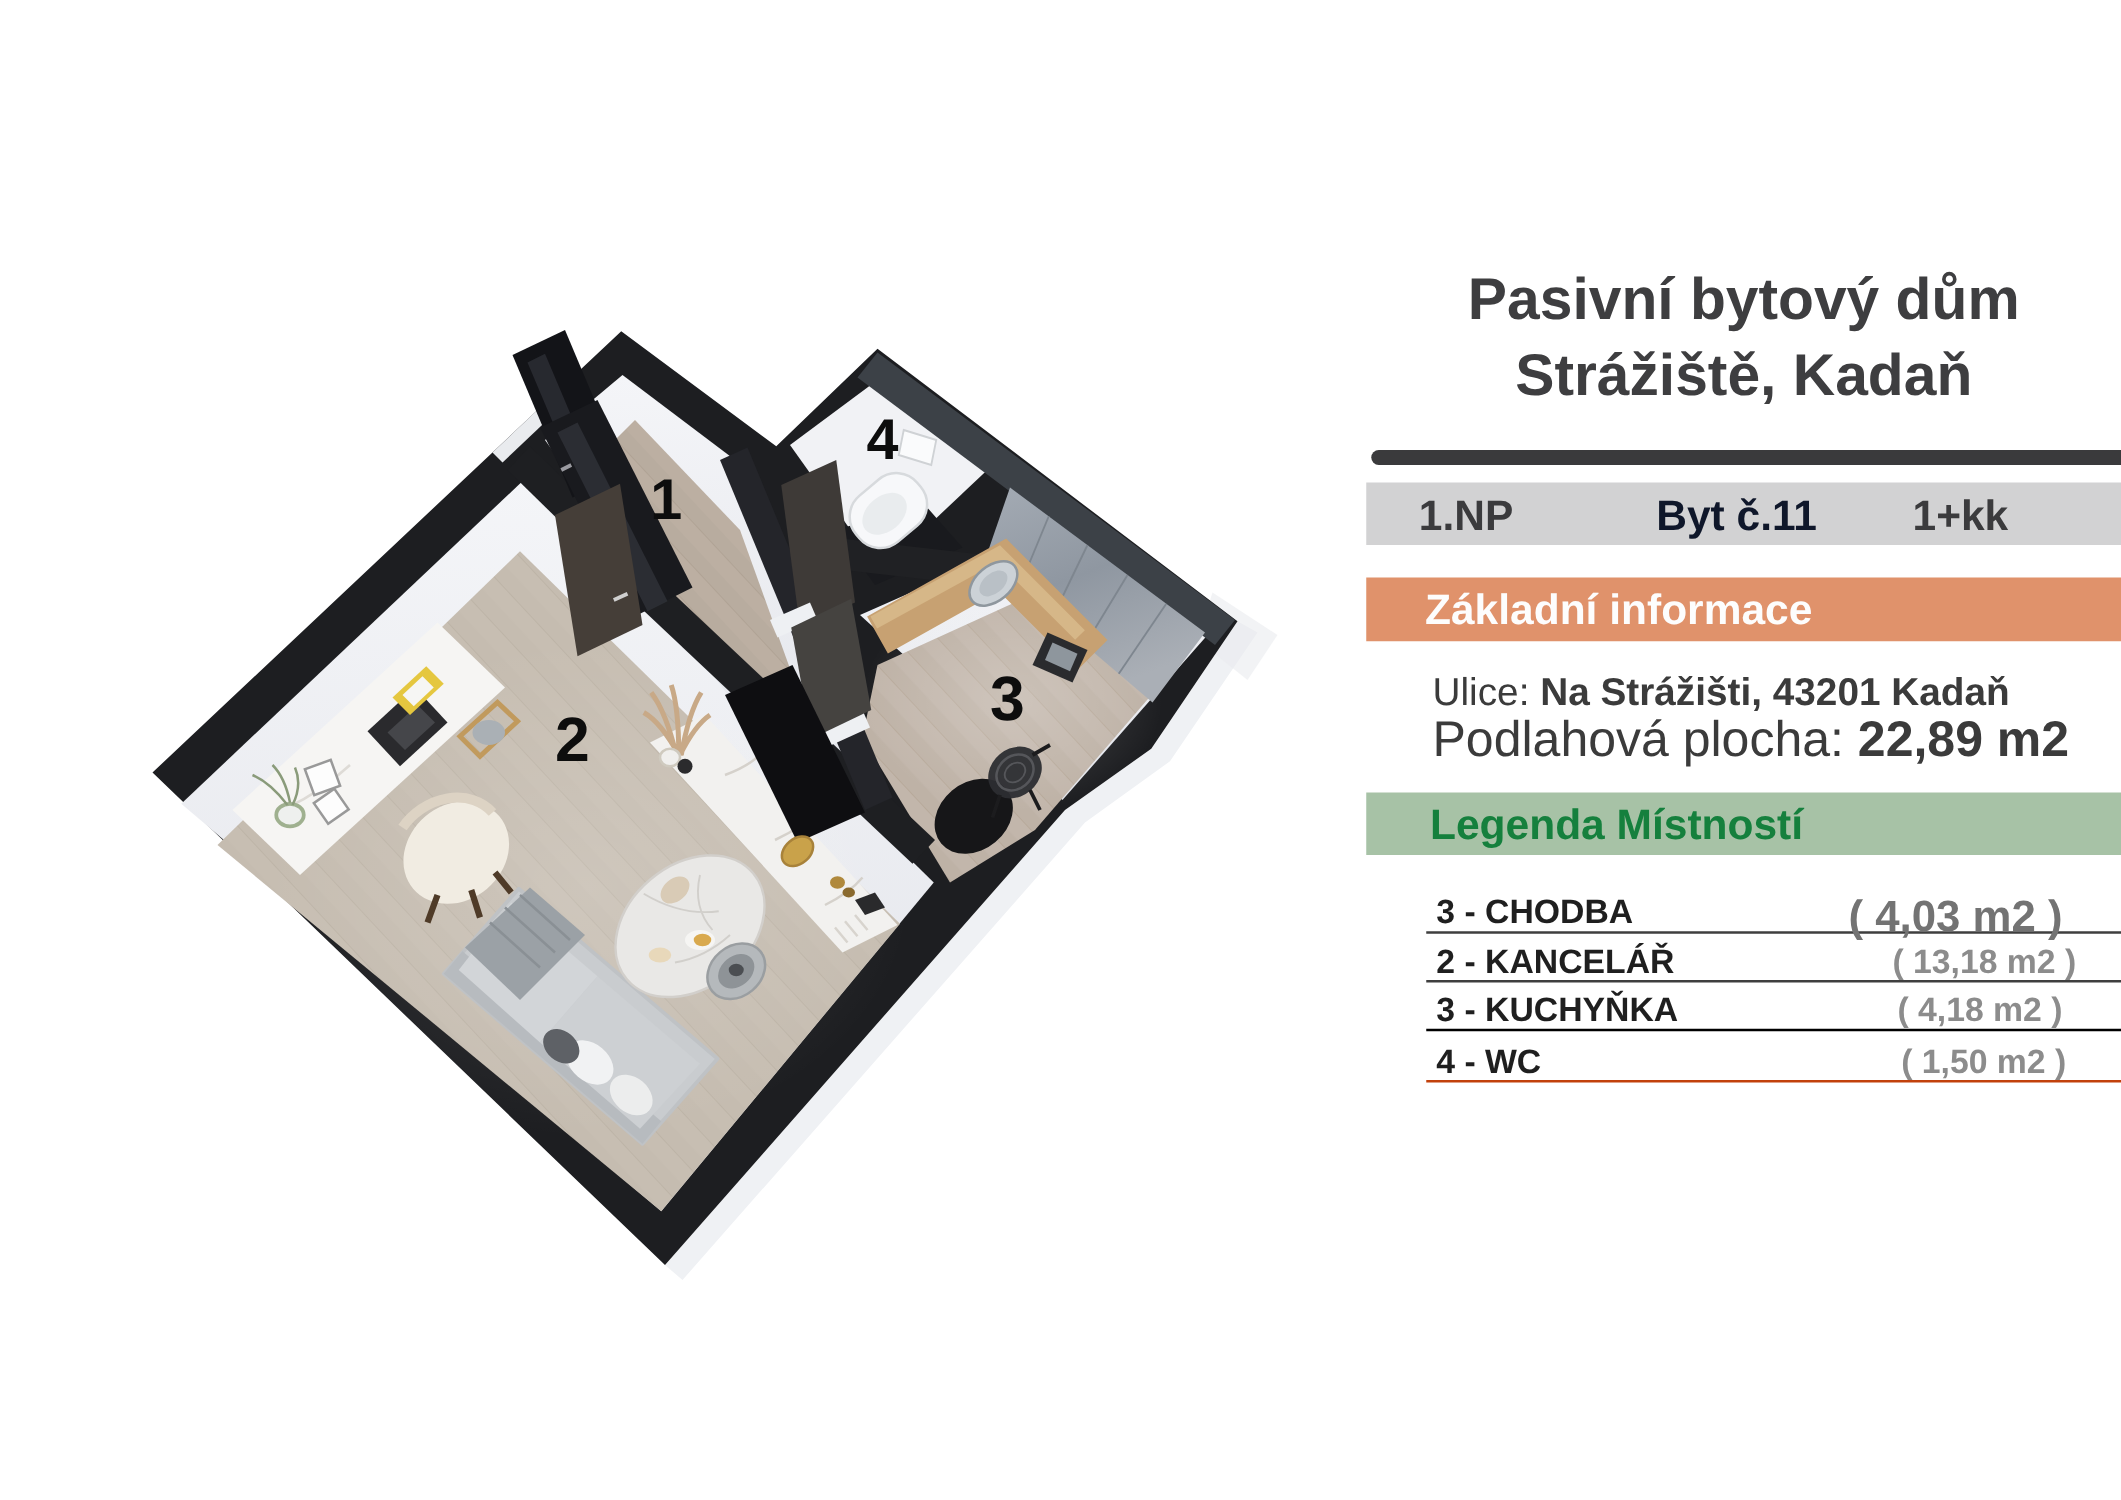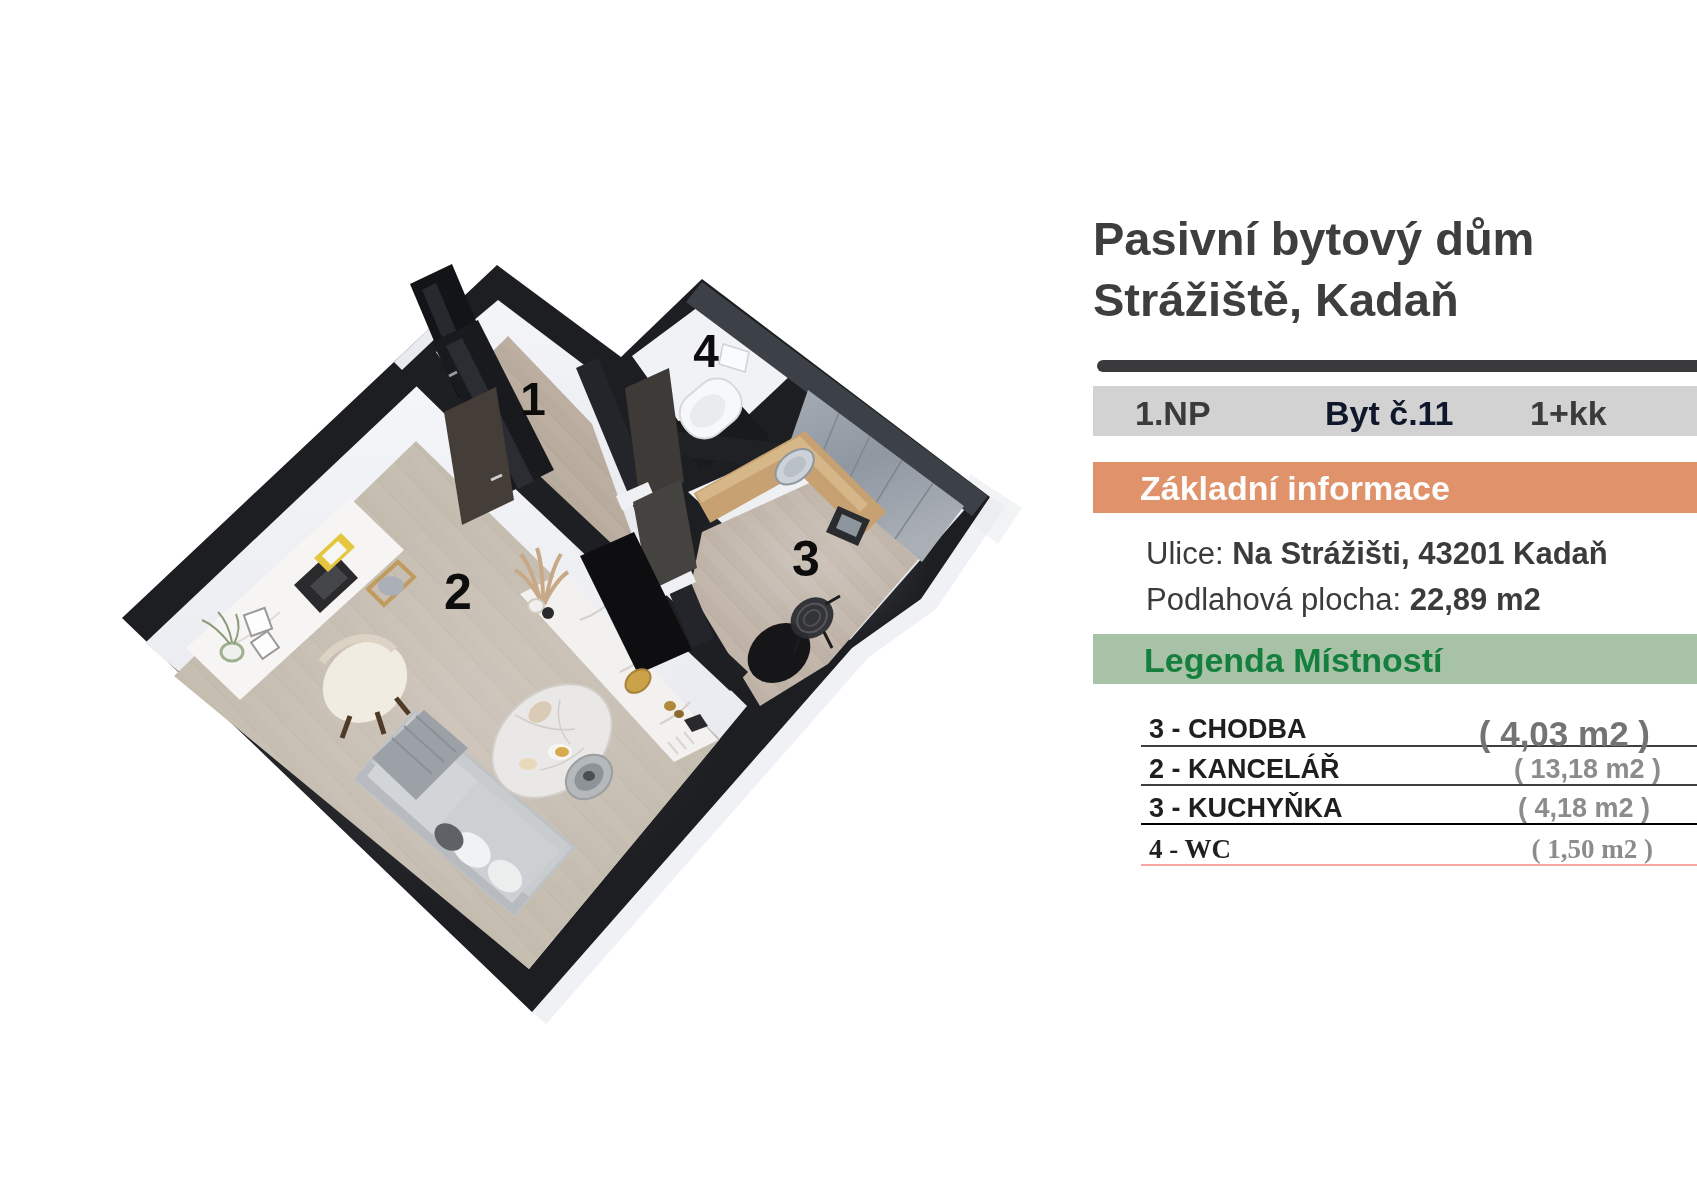--- a/index.html
+++ b/index.html
@@ -190,53 +190,53 @@
 <text x="533" y="415" font-size="46" font-weight="bold" fill="#0d0d0d" text-anchor="middle">1</text>
 
 <text x="458" y="609" font-size="50" font-weight="bold" fill="#0d0d0d" text-anchor="middle">2</text>
 
 <text x="806" y="576" font-size="50" font-weight="bold" fill="#0d0d0d" text-anchor="middle">3</text>
 
 <text x="706" y="367" font-size="46" font-weight="bold" fill="#0d0d0d" text-anchor="middle">4</text>
 </svg>
 </div>
 
-<div class="abs" style="left:1093px;top:208px;width:604px;text-align:left;font-weight:bold;font-size:47px;line-height:61px;color:#3e3e40;">Pasivní bytový dům<br>Strážiště, Kadaň</div>
+<div class="abs" style="left:1093px;top:208px;width:604px;text-align:center;font-weight:bold;font-size:47px;line-height:61px;color:#3e3e40;">Pasivní bytový dům<br>Strážiště, Kadaň</div>
 
 <div class="abs" style="left:1097px;top:360px;width:600px;height:12px;background:#3a3a3c;border-radius:7px 0 0 7px;"></div>
 
 <div class="abs" style="left:1093px;top:386px;width:604px;height:50px;background:#d2d2d3;"></div>
 
 <div class="abs" style="left:1135px;top:394px;font-weight:bold;font-size:34px;color:#3b3b3d;">1.NP</div>
 
 <div class="abs" style="left:1325px;top:394px;font-weight:bold;font-size:34px;color:#0f172a;">Byt č.11</div>
 
 <div class="abs" style="left:1530px;top:394px;font-weight:bold;font-size:34px;color:#3b3b3d;">1+kk</div>
 
 <div class="abs" style="left:1093px;top:462px;width:604px;height:51px;background:#e0926b;"></div>
 <div class="abs" style="left:1140px;top:469px;font-weight:bold;font-size:34px;color:#fdfdfd;">Základní informace</div>
 
 <div class="abs" style="left:1146px;top:536px;font-size:31px;color:#3b3b3b;">Ulice: <b>Na Strážišti, 43201 Kadaň</b></div>
 
-<div class="abs" style="left:1146px;top:582px;font-size:31px;color:#3b3b3b;">Podlahová plocha: <b>22,89 m2</b></div>
+<div class="abs" style="left:1146px;top:570px;font-size:40px;color:#3b3b3b;">Podlahová plocha: <b>22,89 m2</b></div>
 
 <div class="abs" style="left:1093px;top:634px;width:604px;height:50px;background:#a7c2a6;"></div>
 <div class="abs" style="left:1144px;top:641px;font-weight:bold;font-size:34px;color:#15803d;">Legenda Místností</div>
 
 <div class="abs" style="left:1141px;top:712px;width:556px;height:33px;border-bottom:2px solid #3f3f3f;">
 <span class="abs" style="left:8px;top:2px;font-weight:bold;font-size:27px;color:#1f1f1f;">3 - CHODBA</span>
 <span class="abs" style="right:47px;top:2px;font-weight:bold;font-size:35px;color:#737373;">( 4,03 m2 )</span>
   </div>
 
 <div class="abs" style="left:1141px;top:746px;width:556px;height:38px;border-bottom:2px solid #3f3f3f;">
 <span class="abs" style="left:8px;top:8px;font-weight:bold;font-size:27px;color:#1f1f1f;text-align:center;">2 - KANCELÁŘ</span>
 <span class="abs" style="right:36px;top:8px;font-weight:bold;font-size:27px;color:#8c8c8c;">( 13,18 m2 )</span>
   </div>
 
 <div class="abs" style="left:1141px;top:786px;width:556px;height:37px;border-bottom:2px solid #000000;">
 <span class="abs" style="left:8px;top:7px;font-weight:bold;font-size:27px;color:#1f1f1f;">3 - KUCHYŇKA</span>
 <span class="abs" style="right:47px;top:7px;font-weight:bold;font-size:27px;color:#8c8c8c;">( 4,18 m2 )</span>
   </div>
 
-<div class="abs" style="left:1141px;top:825px;width:556px;height:39px;border-bottom:2px solid #fca5a5;font-family:Liberation Serif, serif;">
+<div class="abs" style="left:1141px;top:825px;width:556px;height:39px;border-bottom:2px solid #c2410c;">
 <span class="abs" style="left:8px;top:9px;font-weight:bold;font-size:27px;color:#1f1f1f;">4 - WC</span>
 <span class="abs" style="right:44px;top:9px;font-weight:bold;font-size:27px;color:#8c8c8c;">( 1,50 m2 )</span>
   </div>
 
 </body></html>

